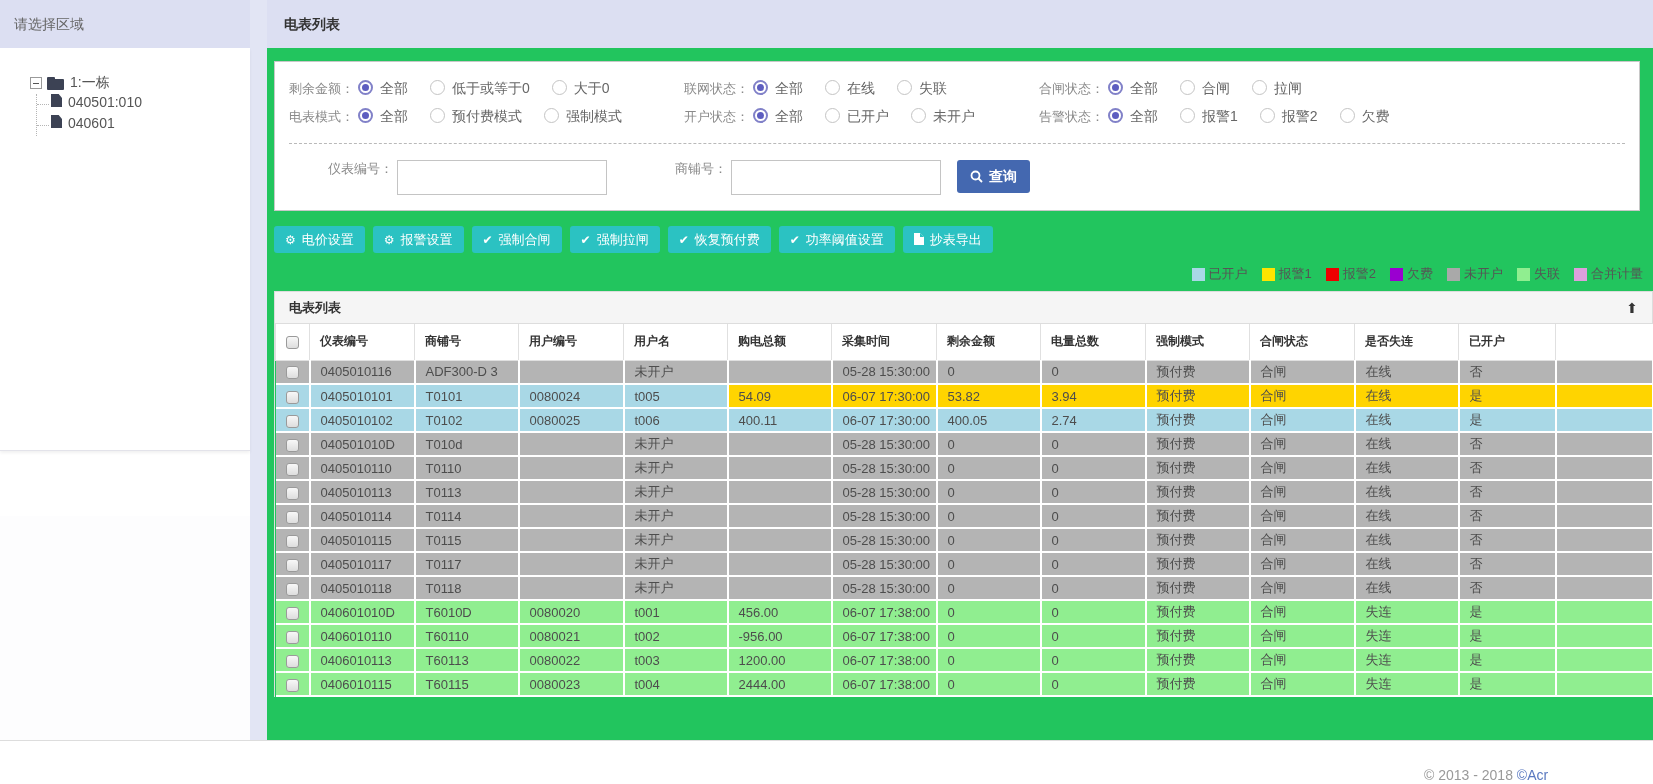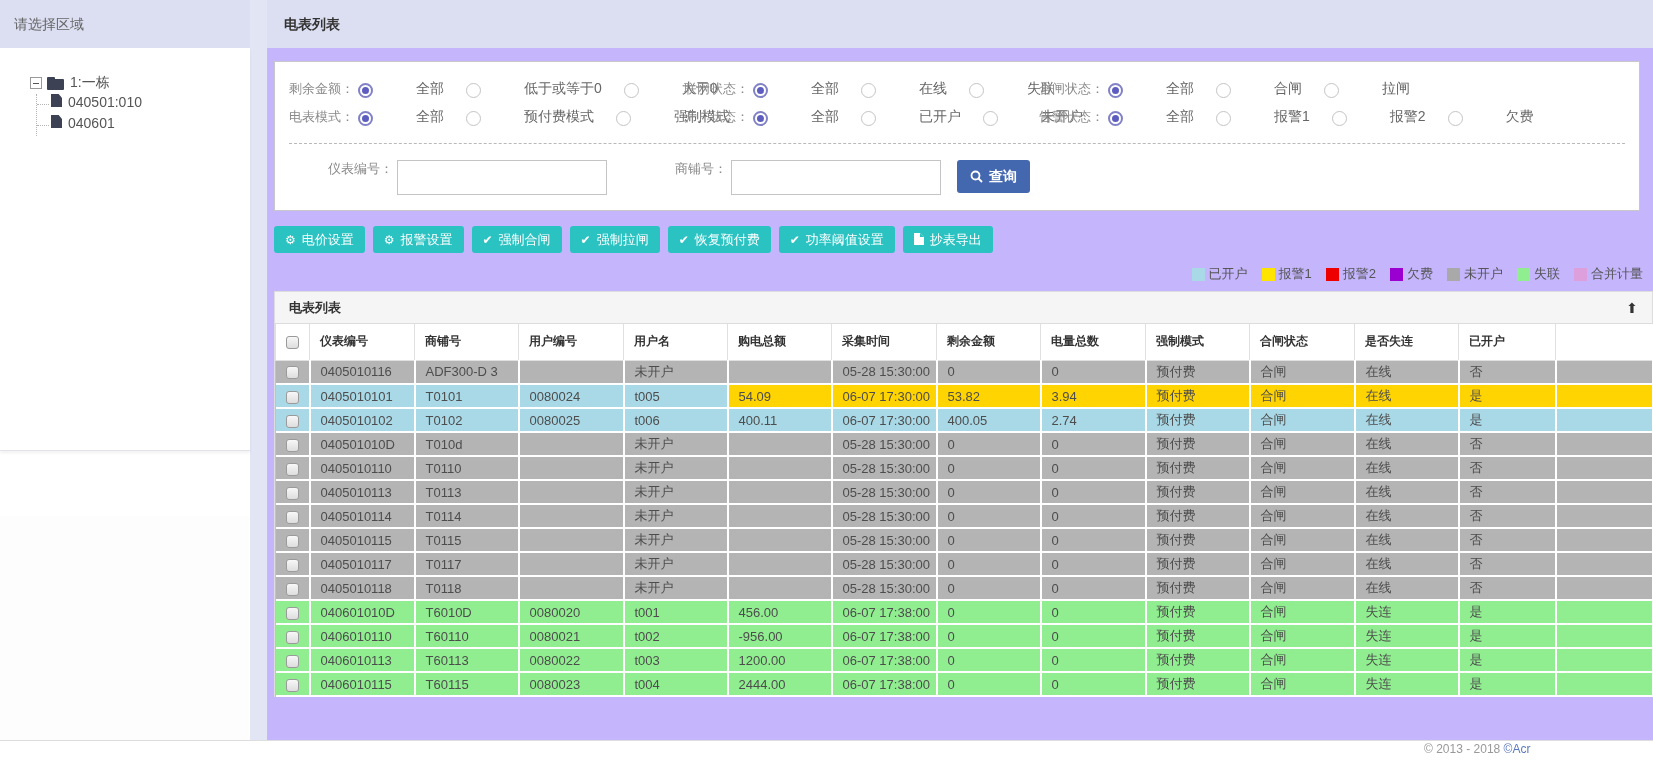--- a/index.html
+++ b/index.html
@@ -30,31 +30,31 @@
   .folder-ic::after { content:""; position:absolute; left:0; top:2px; right:0; bottom:0;
     background:#3c4254; border-radius:1px; }
   .tree-children { margin-left:6px; border-left:1px dotted #b5b5b5; padding-left:0; }
   .tree-child { display:flex; align-items:flex-start; height:21px; position:relative; padding-left:14px; }
   .tree-child::before { content:""; position:absolute; left:0; top:10px; width:12px;
     border-top:1px dotted #b5b5b5; }
   .file-ic { width:11px; height:13px; background:#3c4254; margin-right:6px; flex:none;
     clip-path:polygon(0 0, 70% 0, 100% 30%, 100% 100%, 0 100%); }
 
   
-  #main-panel { left:267px; top:48px; width:1386px; height:692px; background:#c4b5fd;
+  #main-panel { left:267px; top:48px; width:1386px; height:692px; background:#22c55e;
     overflow:hidden; padding-left:7px; }
 
   
   #filter-box { margin-top:13px; width:1366px; border:1px solid #c8c8c8; background:#fff;
     padding:13px 0 14px 14px; }
   .radio-row { display:flex; height:28px; align-items:center; }
   .radio-group { display:flex; align-items:center; }
   .rg-0 { width:395px; } .rg-1 { width:355px; } .rg-2 { width:560px; }
   .radio-group .g-label { font-size:13px; color:#8a8a8a; margin-right:4px; white-space:nowrap; }
-  .radio-opt { display:flex; align-items:flex-end; margin-right:22px; cursor:pointer;gap:36px; }
+  .radio-opt { display:flex; align-items:flex-start; margin-right:22px; cursor:pointer; }
   .radio-circ { width:15px; height:15px; border-radius:50%; border:1px solid #c4c4c4;
     background:#fff; margin-right:7px; flex:none; position:relative; }
   .radio-circ.sel { border:2px solid #8181c8; }
   .radio-circ.sel::after { content:""; position:absolute; left:2px; top:2px; width:7px; height:7px;
     border-radius:50%; background:#5d5dc0; }
   .radio-opt .o-label { font-size:14px; color:#666; white-space:nowrap; }
   #filter-dash { border-top:1px dashed #b9b9b9; margin:12px 14px 0 0; }
   #search-row { display:flex; align-items:flex-start; margin-top:16px; height:36px;margin-left:39px; }
   .s-label { font-size:13px; color:#8a8a8a; }
   .s-input { width:210px; height:35px; border:1px solid #c4c4c4; background:#fff;
@@ -95,21 +95,21 @@
   .bg-blue  { background:#a9d8e6; }
   .bg-yellow{ background:#ffd400; }
   .bg-green { background:#90ee90; }
   .cbx { display:inline-block; width:13px; height:13px; border:1px solid #9a9a9a;
     border-radius:3px; background:linear-gradient(#f8f8f8,#ddd); vertical-align:middle;
     cursor:pointer; }
 
   
   #footer { left:0; top:740px; width:1653px; height:44px; background:#fff;
     border-top:1px solid #ddd; overflow:hidden; }
-  #copyright { position:absolute; left:1424px; top:1px; font-size:12px; color:#999;
+  #copyright { position:absolute; left:1424px; top:26px; font-size:14px; color:#999;
     white-space:nowrap; }
   #copyright .link { color:#5a79c0; }
 </style>
 </head>
 <body>
 
 <div class="abs" id="sidebar-header">请选择区域</div>
 <div class="abs" id="divider-strip"></div>
 <div class="abs" id="main-header">电表列表</div>
 

